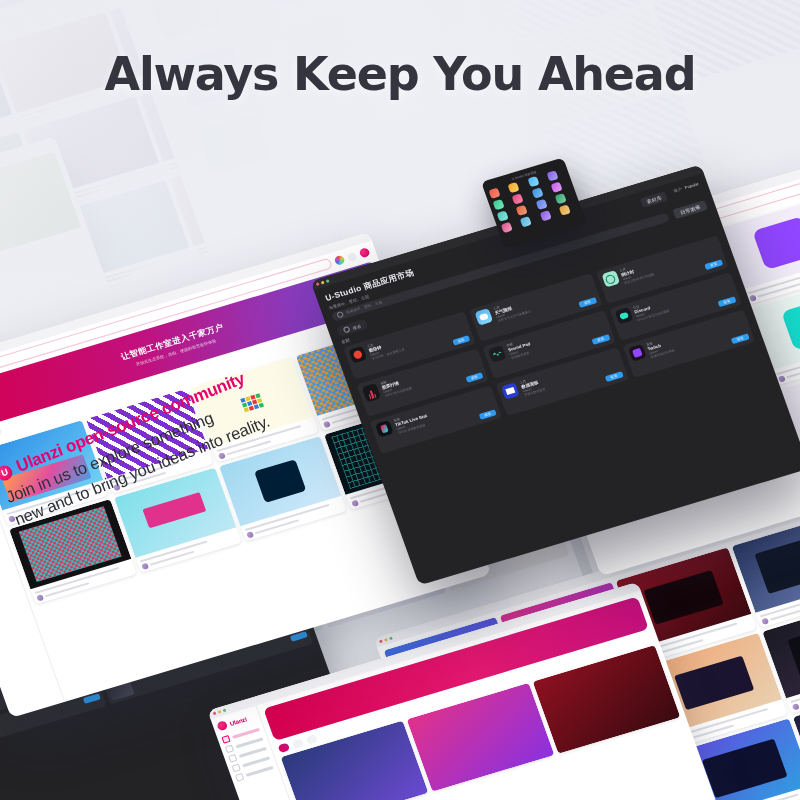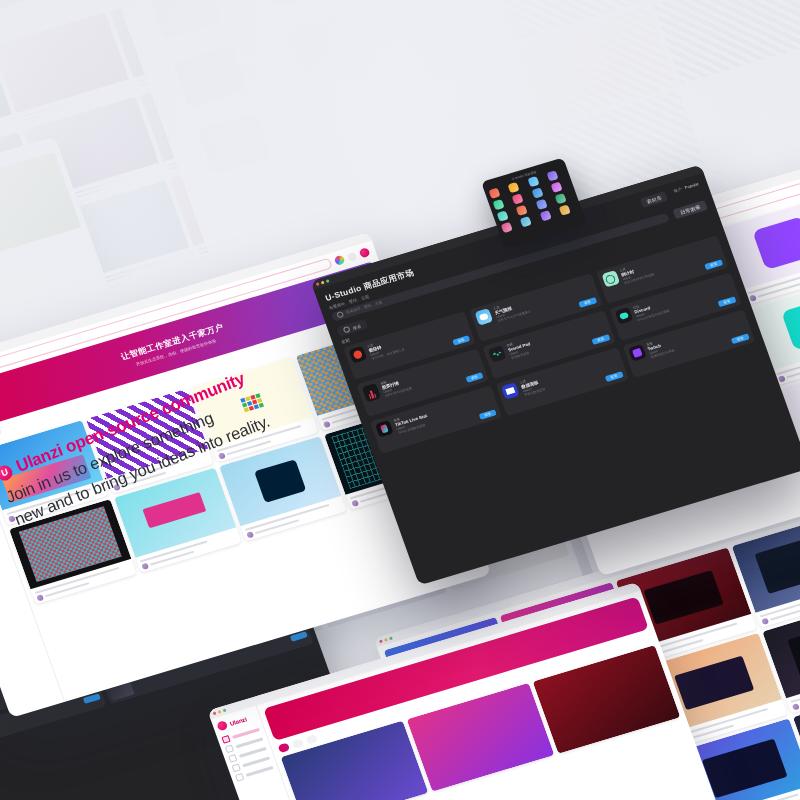--- a/index.html
+++ b/index.html
@@ -386,20 +386,21 @@
         <div class="card">
             <span class="thumb" style="background:linear-gradient(135deg,#eee4cd,#dcc89d)"></span>
           </div>
       </div>
     </div>
 
   </div>
   <div class="veil"></div>
   <div class="veil2"></div>
 
+  <div class="headline">Always Keep You Ahead</div>
 
   <div class="panel dark" style="left:-80px;top:640px;width:420px;height:250px;
               transform:matrix(1,-0.30,0.34,0.95,0,0);box-shadow:0 20px 45px rgba(25,25,40,.35)">
     <div class="titlebar"></div>
     <div class="cardgrid" style="grid-template-columns:repeat(2,1fr)">
       <div class="card" style="display:flex;gap:3px;padding:3px;align-items:center">
 
         <span style="flex:1"><span class="ln m"></span><span class="ln s"></span></span>
         <span class="btn-install"></span>
       </div>

